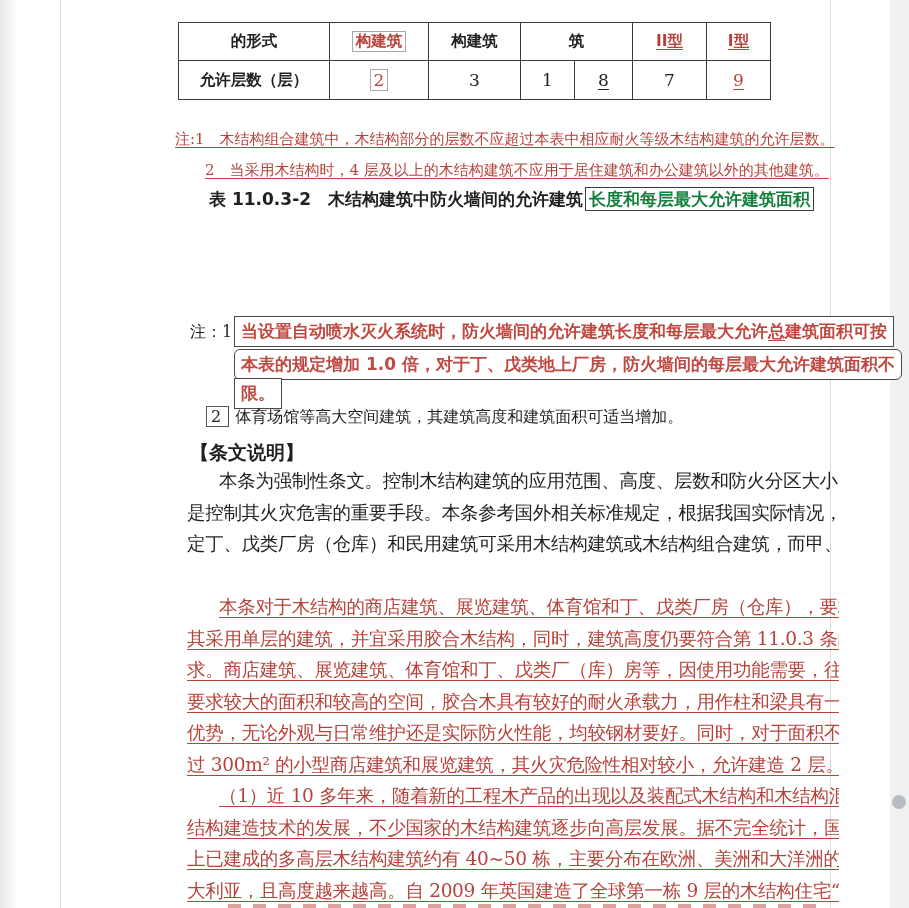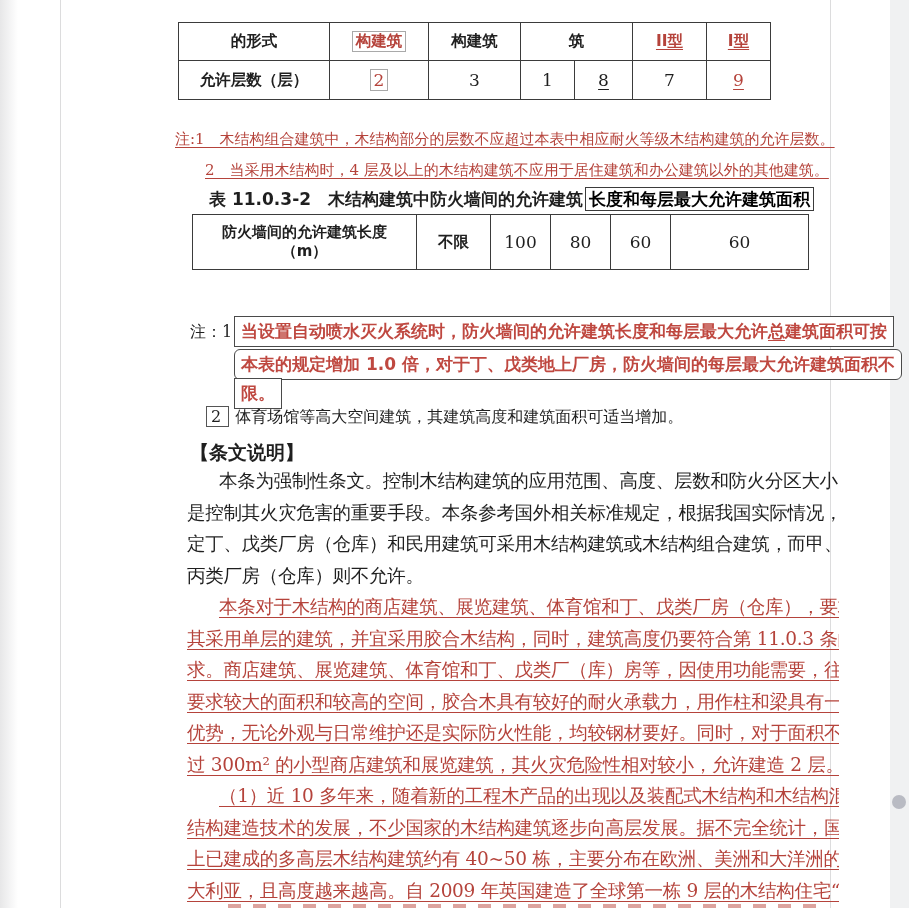--- a/index.html
+++ b/index.html
@@ -27,21 +27,21 @@
   .t1 td.lab,.t2 td.lab{font-family:"DejaVu Sans","Liberation Sans",sans-serif;
      font-weight:600;font-size:15.5px;letter-spacing:0;}
   .num{font-size:17px;}
   .rbox{border:1px solid #a9a9a9;padding:0 3px;display:inline-block;line-height:1.2;}
   
   .note-t1{font-size:15px;color:#b5433b;text-decoration:underline;
     text-underline-offset:3px;text-decoration-thickness:1px;white-space:nowrap;}
   
   .caption{font-family:"DejaVu Sans","Liberation Sans",sans-serif;font-weight:700;
     font-size:17px;white-space:nowrap;}
-  .cap-redbox{color:#000000;border:1.4px solid #3b3b3b;padding:1px 3px;margin-left:2px;}
+  .cap-redbox{color:#15803d;border:1.4px solid #3b3b3b;padding:1px 3px;margin-left:2px;}
   
   .nbox{font-family:"DejaVu Sans","Liberation Sans",sans-serif;font-weight:600;
     font-size:17px;color:#bf4840;border:1.4px solid #4a4a4a;
     padding:3px 6px;white-space:nowrap;display:inline-block;background:#fff;}
   .nprefix{font-size:16px;white-space:nowrap;text-align:right;}
   .smallbox{border:1.2px solid #555;padding:0 7px 0 4px;display:inline-block;}
   
   .heading{font-family:"DejaVu Sans","Liberation Sans",sans-serif;font-weight:700;
     font-size:19px;white-space:nowrap;}
   .para{width:652px;}
@@ -106,48 +106,39 @@
   <colgroup>
       <col style="width:224px">
       <col style="width:74px">
       <col style="width:60px">
     <col style="width:60px">
       <col style="width:60px">
       <col style="width:68px">
       <col style="width:70px">
     </colgroup>
   <tbody>
-  <tr style="height:33px">
-    <td class="lab" style="font-size:15px">防火墙间的允许建筑长度（m）</td>
-    <td class="lab">不限</td>
-    <td class="num">100</td>
-    <td class="num">80</td>
-    <td class="num">60</td>
-    <td class="num" colspan="2">60</td>
-  </tr>
 </tbody>
   </table>
 
 <div class="abs nprefix" style="left:190px;top:322px;">注：1</div>
 <div class="abs nbox" style="left:234px;top:316px;">
   <span>当设置自动喷水灭火系统时，防火墙间的允许建筑长度和每层最大允许</span><span class="u">总</span><span>建筑面积可按</span>
 </div>
 <div class="abs nbox" style="left:234px;top:349px;border-radius:6px;">本表的规定增加 1.0 倍，对于丁、戊类地上厂房，防火墙间的每层最大允许建筑面积不</div>
 <div class="abs nbox" style="left:234px;top:378px;">限。</div>
 <div class="abs nprefix" style="left:206px;top:406px;">
   <span class="smallbox">2</span><span style="margin-left:6px;">体育场馆等高大空间建筑，其建筑高度和建筑面积可适当增加。</span>
 </div>
 
 <div class="abs heading" style="left:190px;top:440px;">【条文说明】</div>
 
 <div class="abs para" style="left:187px;top:465px;">
   <div class="line indent">本条为强制性条文。控制木结构建筑的应用范围、高度、层数和防火分区大小，</div>
   <div class="line">是控制其火灾危害的重要手段。本条参考国外相关标准规定，根据我国实际情况，规</div>
   <div class="line">定丁、戊类厂房（仓库）和民用建筑可采用木结构建筑或木结构组合建筑，而甲、乙、</div>
-  <div class="line">丙类厂房（仓库）则不允许。</div>
 </div>
 
 <div class="abs para" style="left:187px;top:591px;">
   <div class="line redline indent">本条对于木结构的商店建筑、展览建筑、体育馆和丁、戊类厂房（仓库），要求</div>
   <div class="line redline">其采用单层的建筑，并宜采用胶合木结构，同时，建筑高度仍要符合第 11.0.3 条的要</div>
   <div class="line redline">求。商店建筑、展览建筑、体育馆和丁、戊类厂（库）房等，因使用功能需要，往往</div>
   <div class="line redline">要求较大的面积和较高的空间，胶合木具有较好的耐火承载力，用作柱和梁具有一定</div>
   <div class="line redline">优势，无论外观与日常维护还是实际防火性能，均较钢材要好。同时，对于面积不超</div>
   <div class="line redline">过 300m² 的小型商店建筑和展览建筑，其火灾危险性相对较小，允许建造 2 层。</div>
 </div>

